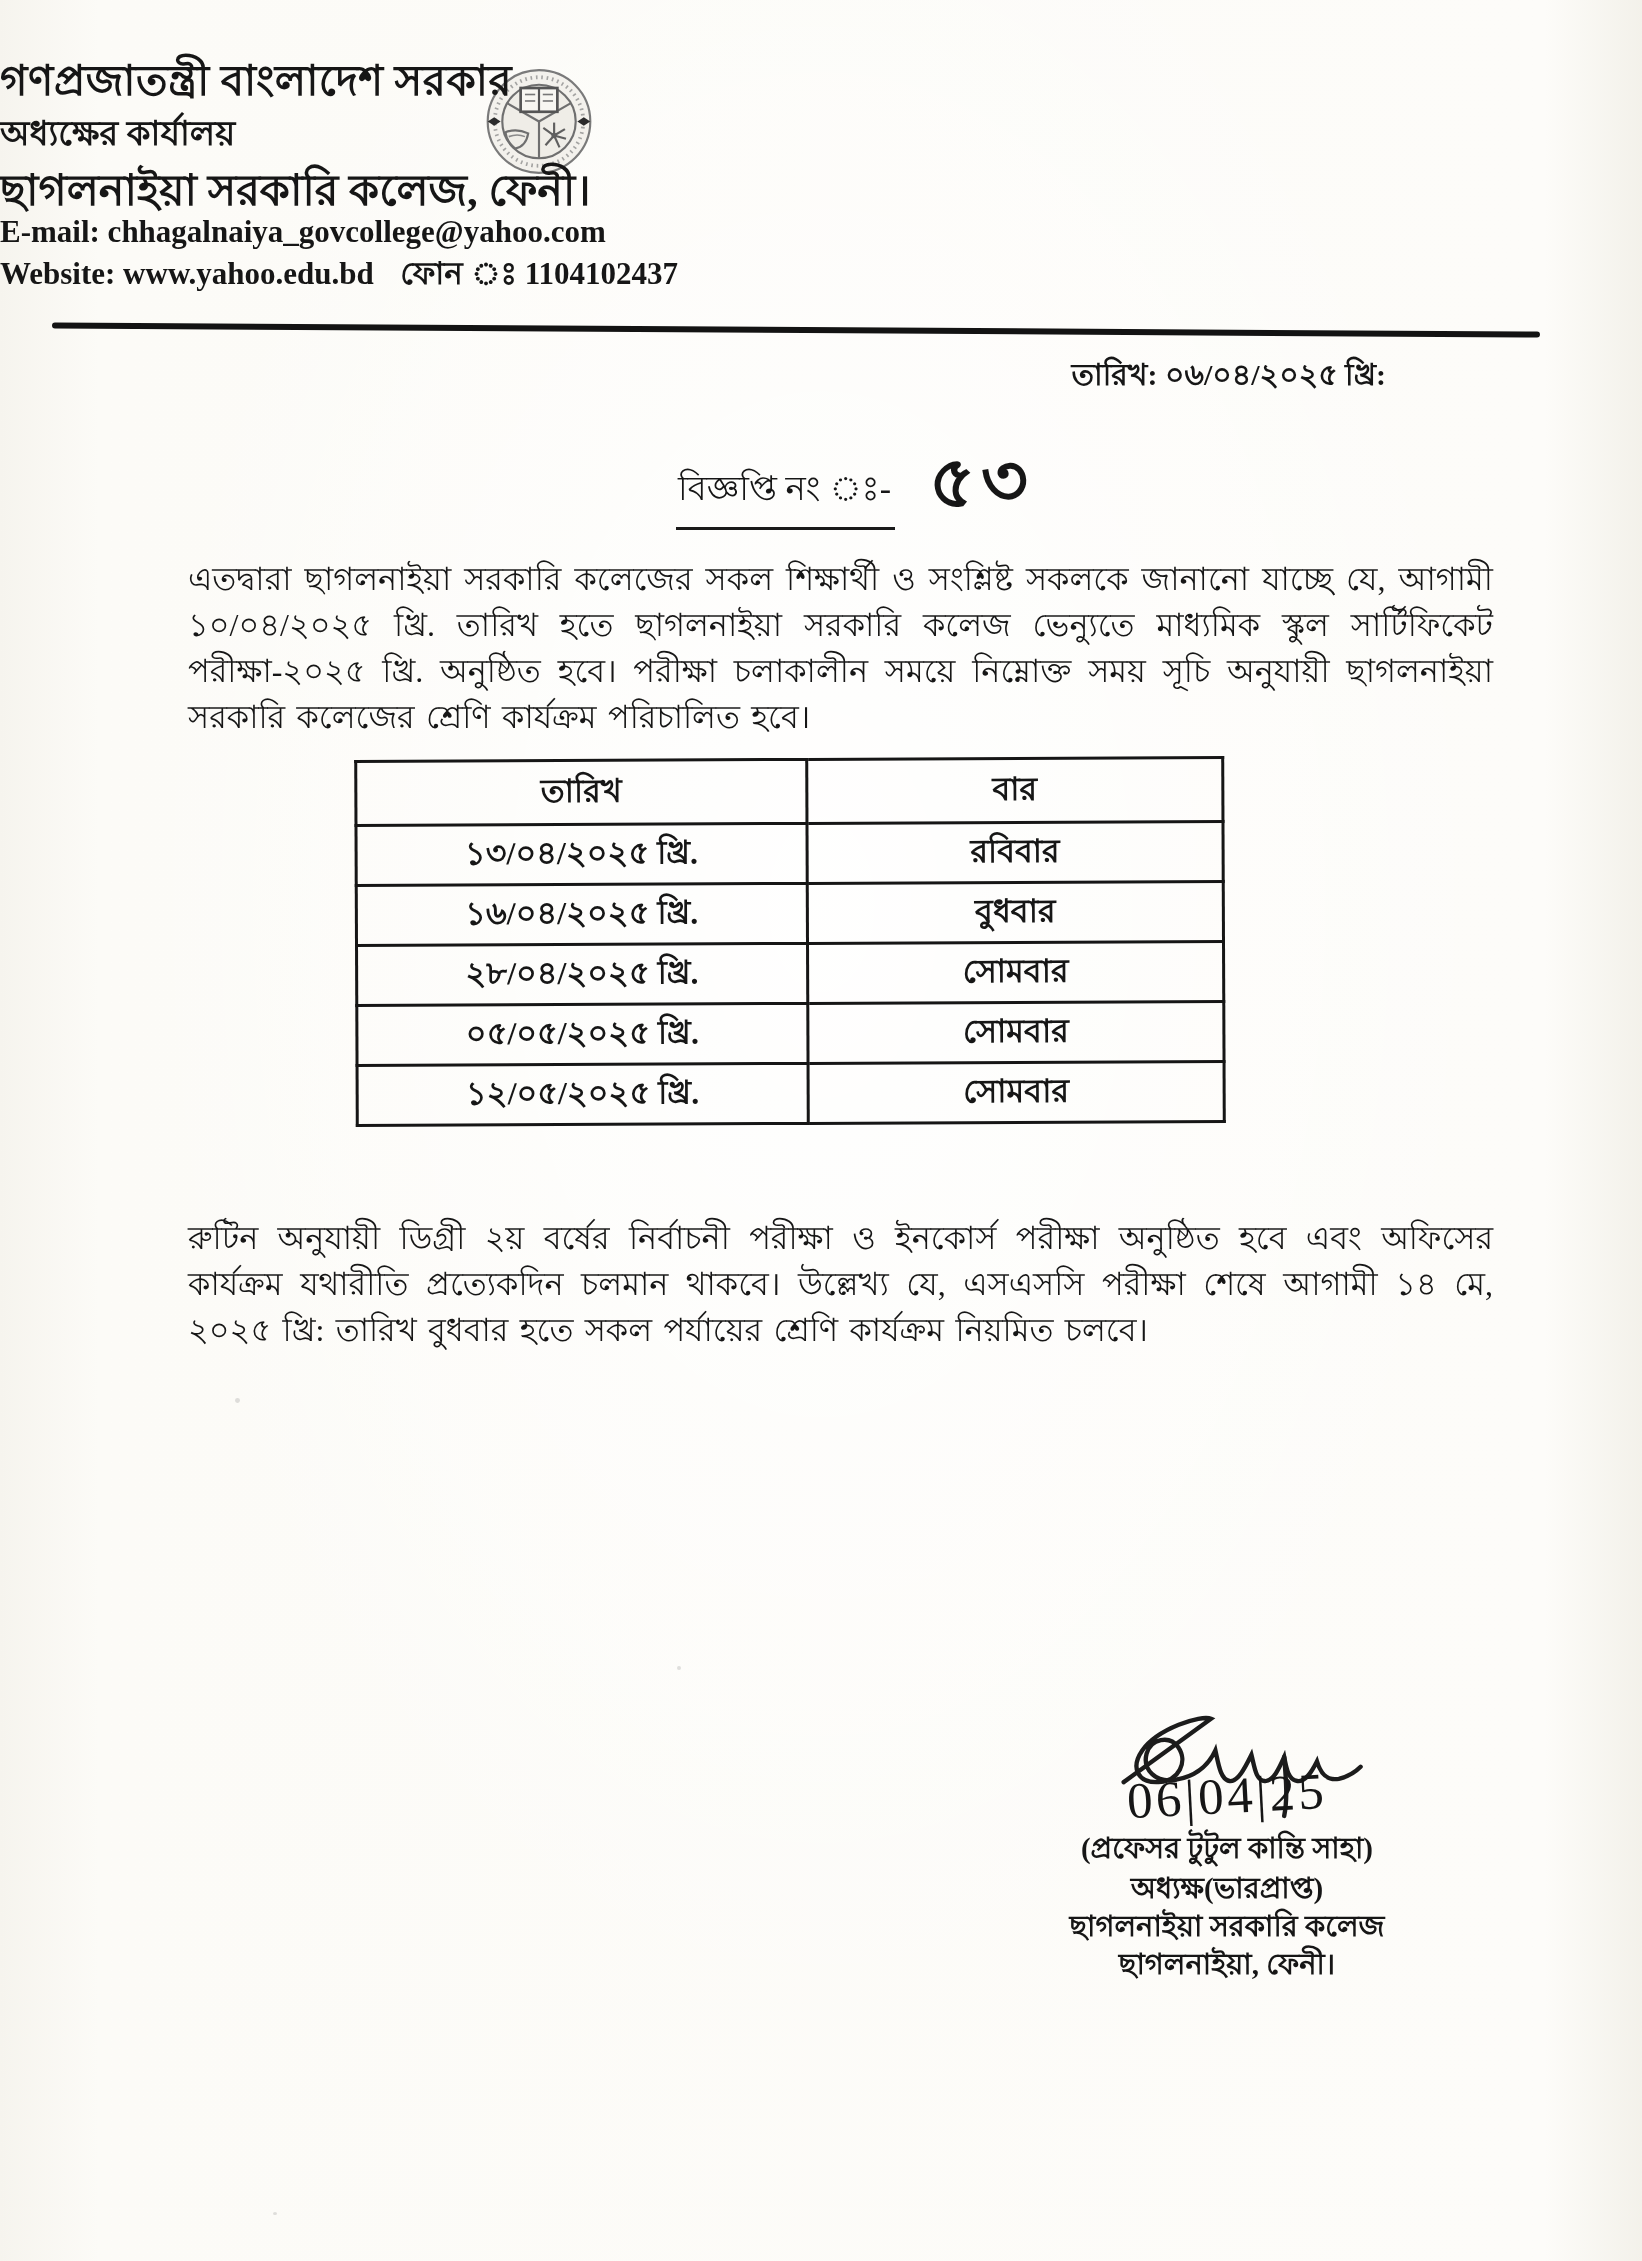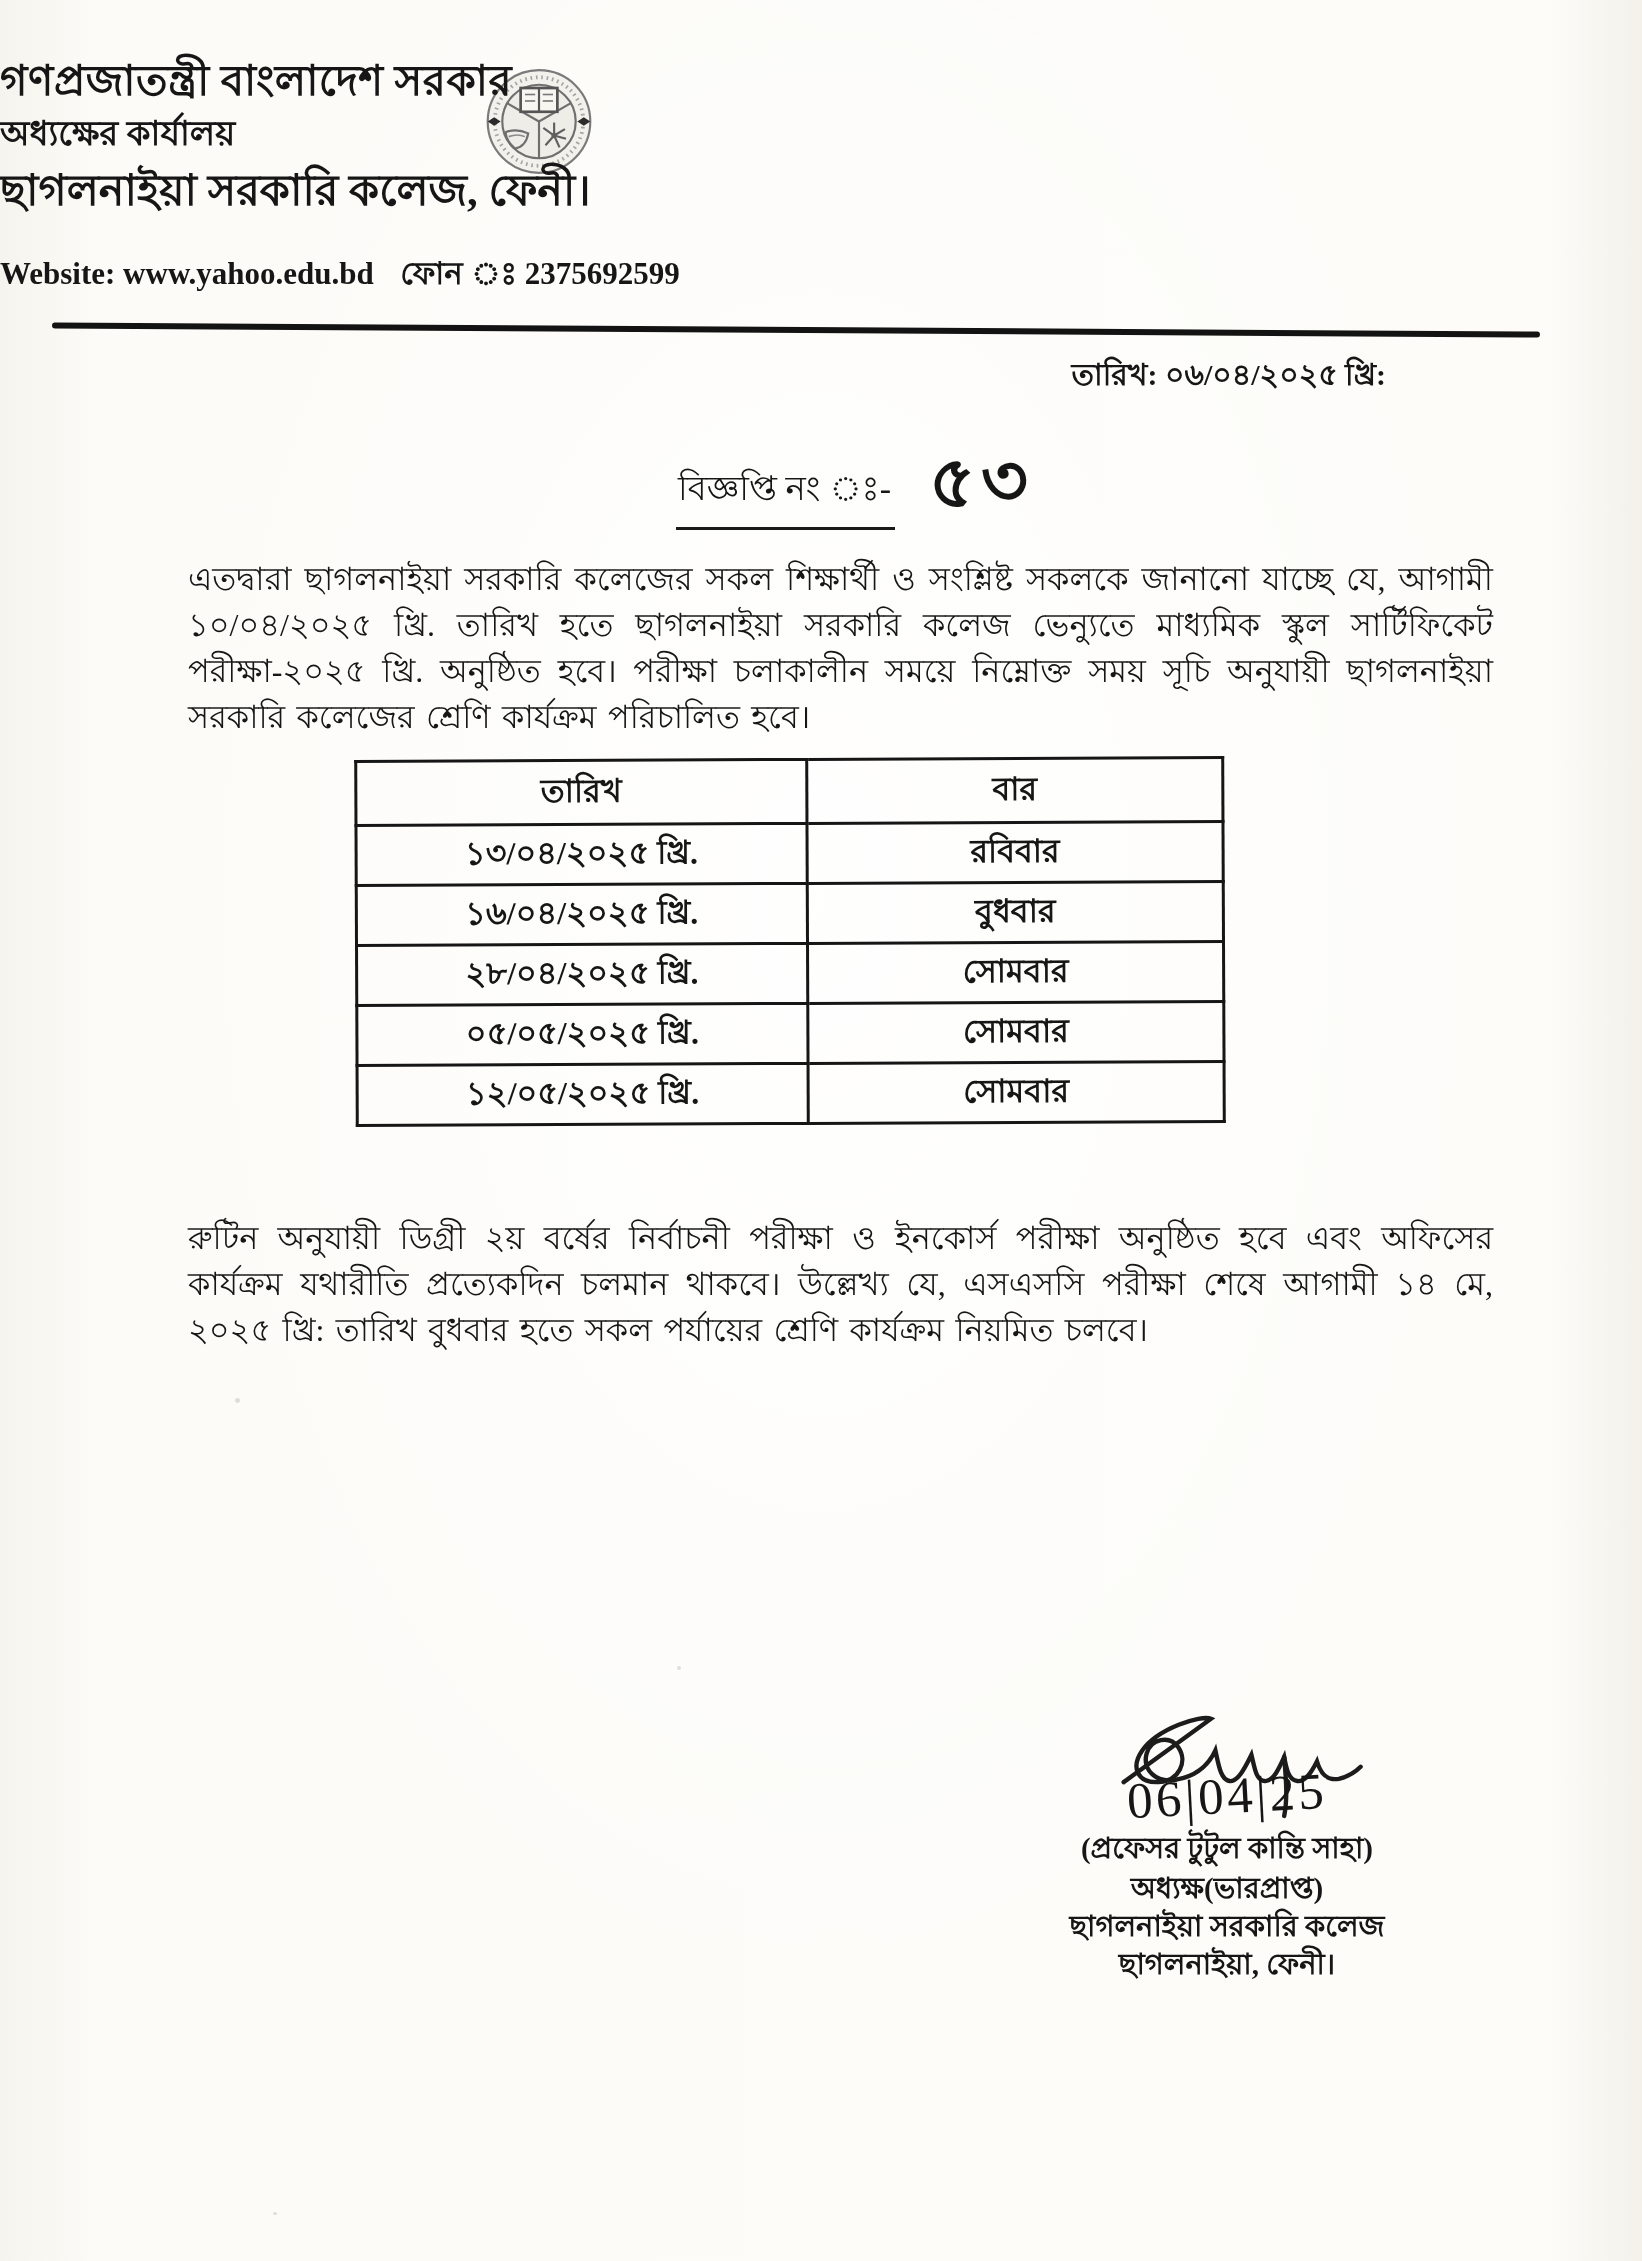--- a/index.html
+++ b/index.html
@@ -118,23 +118,24 @@
       <circle cx="128" cy="126" r="5" fill="#5f5f5f"></circle>
 
       <polygon points="5,100 17,92 29,100 17,108" fill="#2b2b2b"></polygon>
       <polygon points="171,100 183,92 195,100 183,108" fill="#2b2b2b"></polygon>
     </svg>
   </div>
 
   <div class="center-line bn h-govt">গণপ্রজাতন্ত্রী বাংলাদেশ সরকার</div>
   <div class="center-line bn h-office">অধ্যক্ষের কার্যালয়</div>
   <div class="center-line bn h-college">ছাগলনাইয়া সরকারি কলেজ, ফেনী।</div>
+  <div class="center-line h-email">E-mail: chhagalnaiya_govcollege@yahoo.com</div>
   <div class="center-line h-web">
     <span>Website: www.yahoo.edu.bd</span>
-    <span class="phone bn">ফোন ঃ 2375692599</span>
+    <span class="phone bn">ফোন ঃ 1104102437</span>
   </div>
 
   <div class="rule"></div>
   <div class="date-line bn">তারিখ: ০৬/০৪/২০২৫ খ্রি:</div>
 
   <div class="notice-line">
     <span class="notice-label bn">বিজ্ঞপ্তি নং ঃ-</span>
     <span class="notice-number bn">৫৩</span>
   </div>
 

